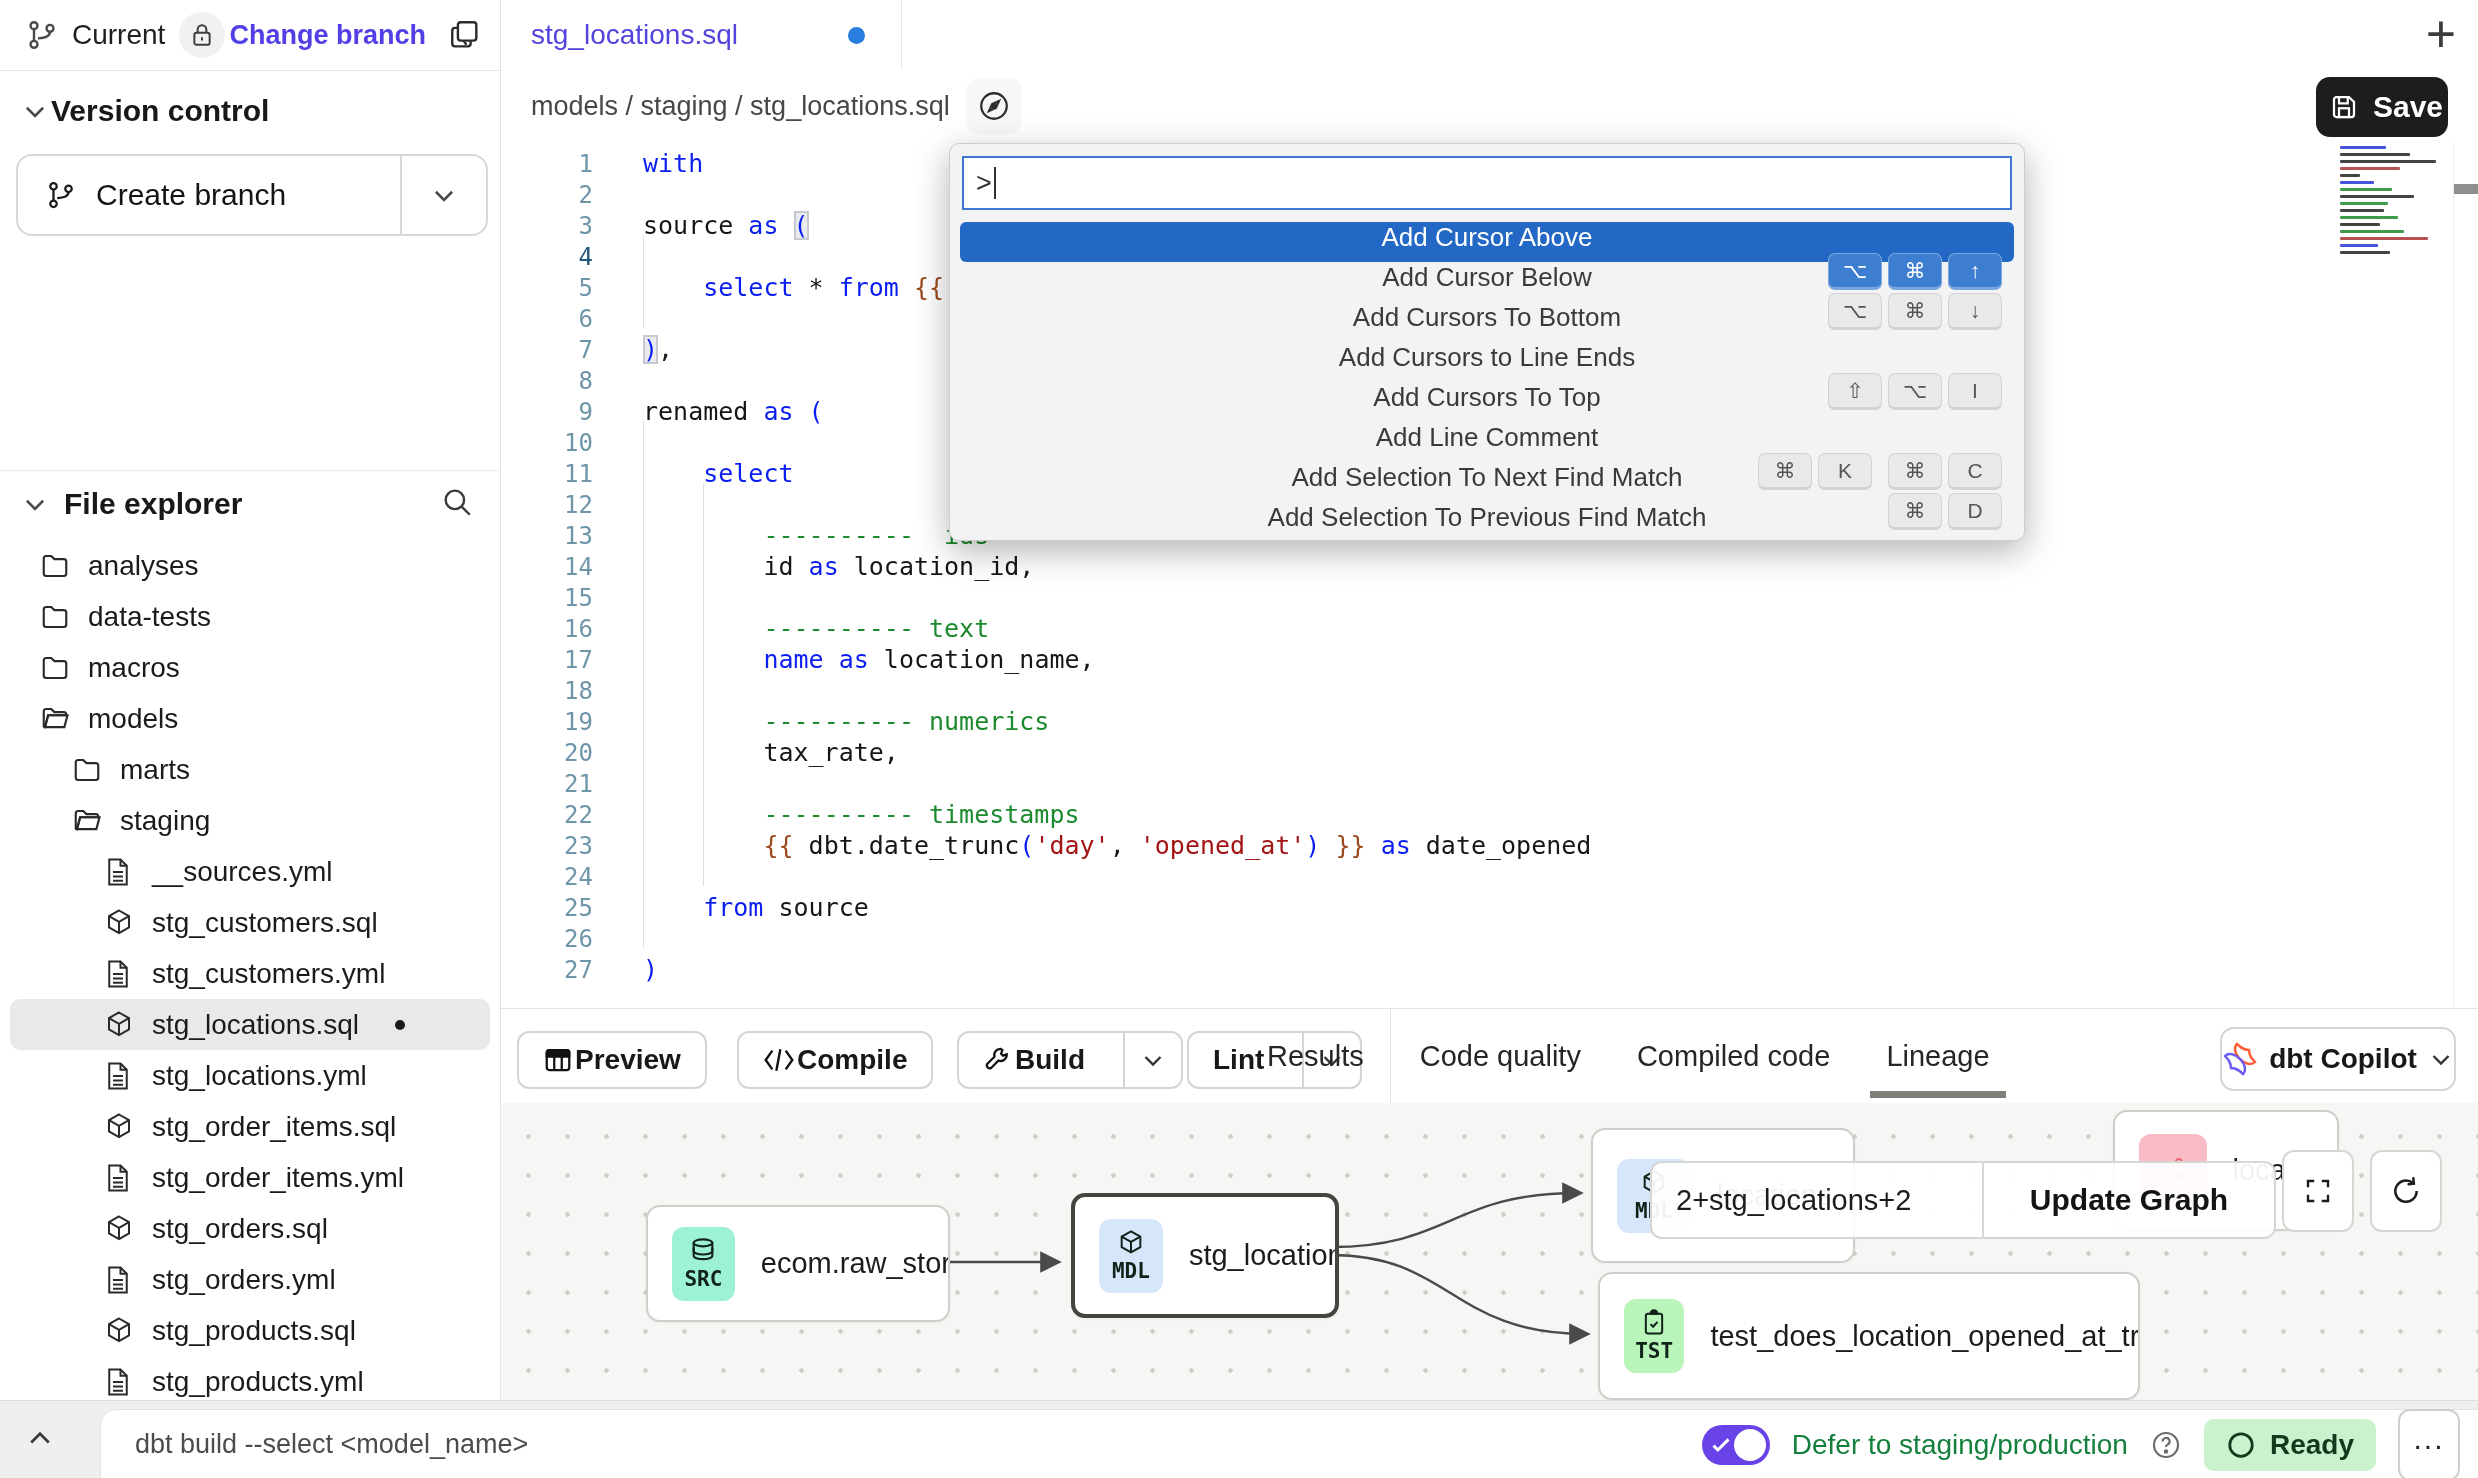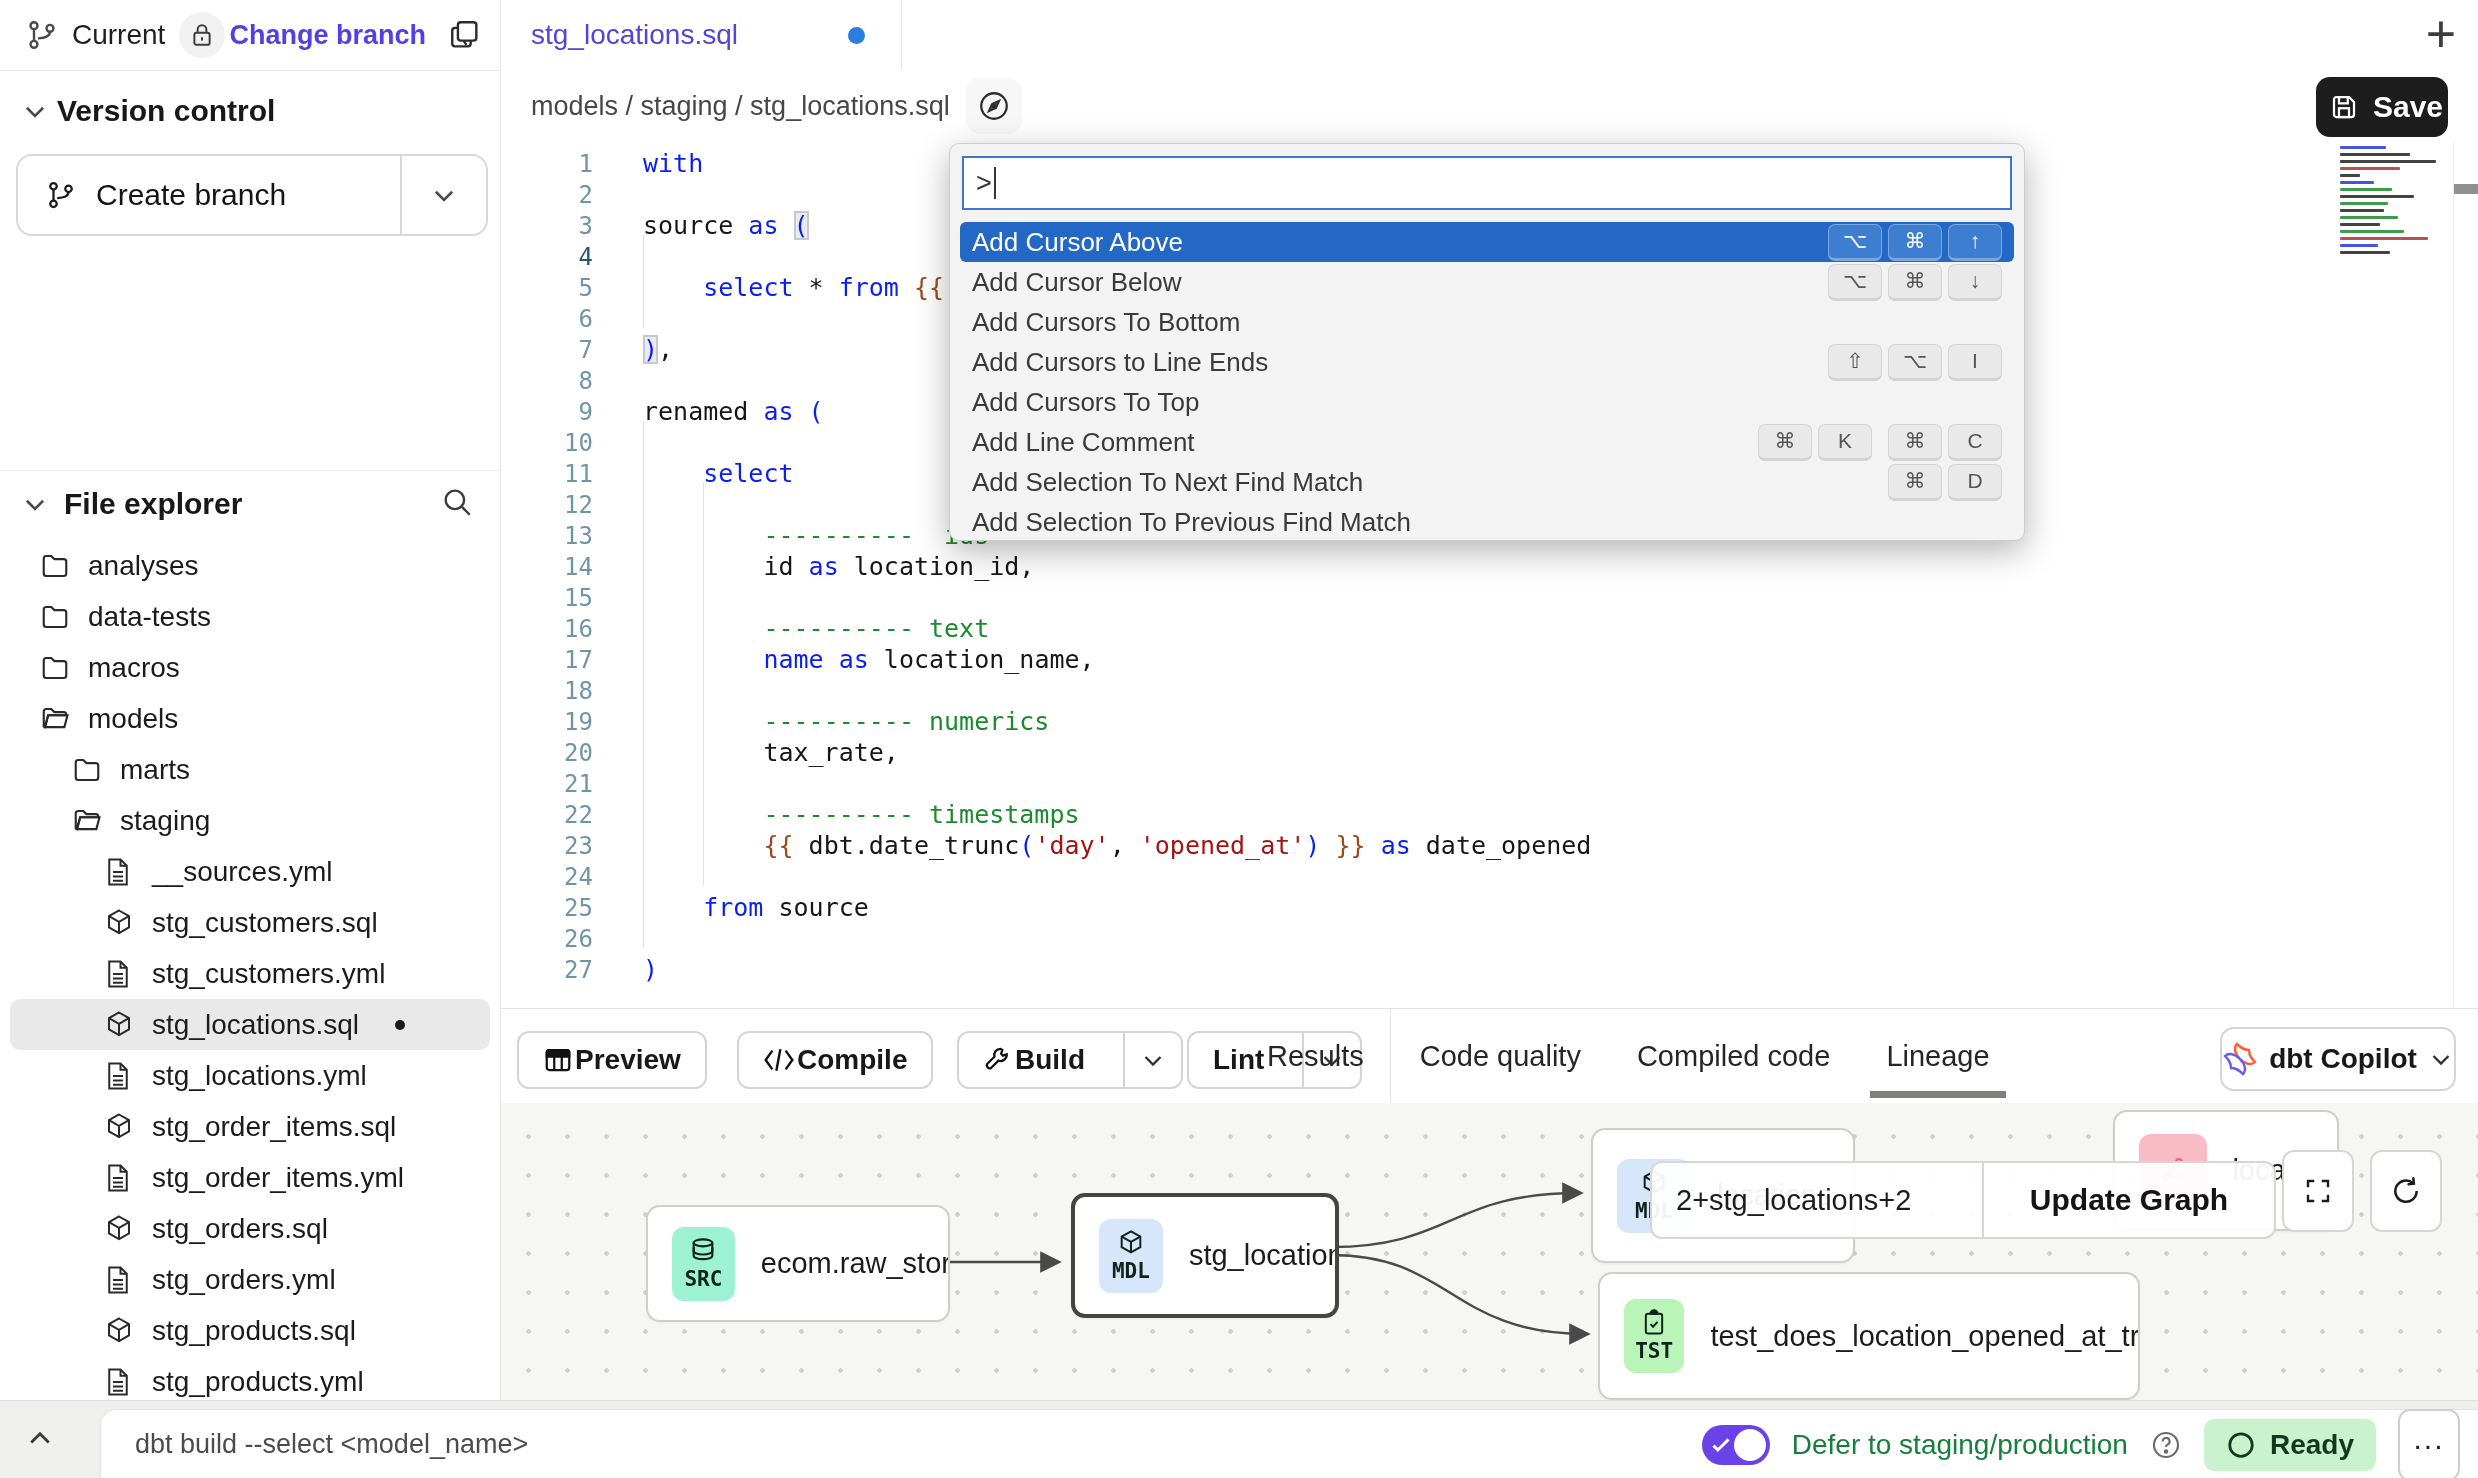--- a/index.html
+++ b/index.html
@@ -8,21 +8,21 @@
   svg{display:block;}
   .abs{position:absolute;}
 
   
   #sidebar{position:absolute;left:0;top:0;width:500px;height:1400px;background:#fff;border-right:1px solid #e4e4e4;}
   #branch-bar{position:absolute;left:0;top:0;width:100%;height:70px;border-bottom:1px solid #e8e8e8;display:flex;align-items:center;}
   .branch-label{font-size:28px;color:#1e1e1e;margin-left:14px;}
   .lock-chip{width:46px;height:46px;border-radius:50%;background:#f1f1f1;display:flex;align-items:center;justify-content:center;margin-left:14px;}
   .change-branch{font-size:27px;font-weight:700;color:#5240e6;margin-left:auto;}
   .copy-btn{margin:0 18px 0 22px;}
-  .section-head{display:flex;align-items:center;gap:9px;padding:0 0 0 22px;height:58px;}
+  .section-head{display:flex;align-items:center;gap:3px;padding:0 0 0 22px;height:58px;}
   .section-title{font-size:30px;font-weight:700;color:#181818;}
   #vc-section{position:absolute;left:0;top:82px;width:100%;}
   #create-branch{position:absolute;left:16px;top:72px;width:468px;height:78px;border:2px solid #d8d8d8;border-radius:16px;background:#fff;display:flex;align-items:center;}
   #create-branch .main{flex:1;display:flex;align-items:center;gap:20px;padding-left:28px;font-size:30px;color:#141414;}
   #create-branch .split{width:84px;height:100%;border-left:2px solid #d8d8d8;display:flex;align-items:center;justify-content:center;}
   #fe-section{position:absolute;left:0;top:470px;width:100%;border-top:1px solid #ececec;}
   #fe-head{position:relative;height:66px;display:flex;align-items:center;gap:16px;padding-left:22px;}
   #fe-search{position:absolute;right:26px;top:14px;}
   #file-list{position:absolute;left:0;top:540px;width:100%;}
   .fitem{position:relative;height:51px;display:flex;align-items:center;gap:16px;font-size:28px;color:#1b1b1b;}
@@ -59,21 +59,21 @@
   #minimap{position:absolute;right:26px;top:4px;width:112px;}
   .mmrow{height:3px;margin-bottom:4px;border-radius:1px;opacity:.85;}
   #scrolltrack{position:absolute;right:0;top:0;width:24px;height:866px;border-left:1px solid #eeeeee;}
   #scrollthumb{position:absolute;right:0;top:42px;width:24px;height:10px;background:#8f8f8f;}
 
   
   #palette{position:absolute;left:448px;top:143px;width:1074px;height:396px;background:#f3f3f3;border:1px solid #cdcdcd;border-radius:10px;box-shadow:0 10px 34px rgba(0,0,0,.3);z-index:60;overflow:hidden;}
   #palette-input{position:absolute;left:12px;top:12px;right:12px;height:50px;background:#fff;border:2px solid #3d77d1;display:flex;align-items:center;font-size:27px;color:#333;padding-left:12px;}
   #palette-input .caret{width:2px;height:32px;background:#333;margin-left:2px;}
   #plist{position:absolute;left:10px;top:78px;right:10px;}
-  .prow{height:40px;display:flex;align-items:center;border-radius:6px;padding:0 12px;font-size:26px;color:#3a3a3a;}
+  .prow{height:40px;display:flex;align-items:center;border-radius:6px;padding:0 12px;font-size:26px;color:#3a3a3a;flex-direction:column;}
   .prow.sel{background:#2268c4;color:#fff;}
   .pkeys{margin-left:auto;display:flex;gap:16px;}
   .kgroup{display:flex;gap:6px;}
   .kcap{min-width:36px;height:33px;padding:0 8px;border-radius:7px;background:#e9e9e9;border:1px solid #d3d3d3;border-bottom-width:3px;display:flex;align-items:center;justify-content:center;font-size:21px;color:#555;}
   .prow.sel .kcap{background:#3e7ed0;border-color:#79a8e0;color:#fff;}
 
   
   #toolbar{position:absolute;left:0;top:1008px;right:0;height:95px;background:#fff;border-top:1px solid #e4e4e4;}
   .tbtn{position:absolute;top:22px;height:54px;border:2px solid #d4d4d4;border-radius:12px;background:#fff;display:flex;align-items:center;justify-content:center;gap:14px;font-size:28px;font-weight:600;color:#181818;}
   .tbtn .split{height:100%;border-left:2px solid #d4d4d4;width:56px;display:flex;align-items:center;justify-content:center;}

